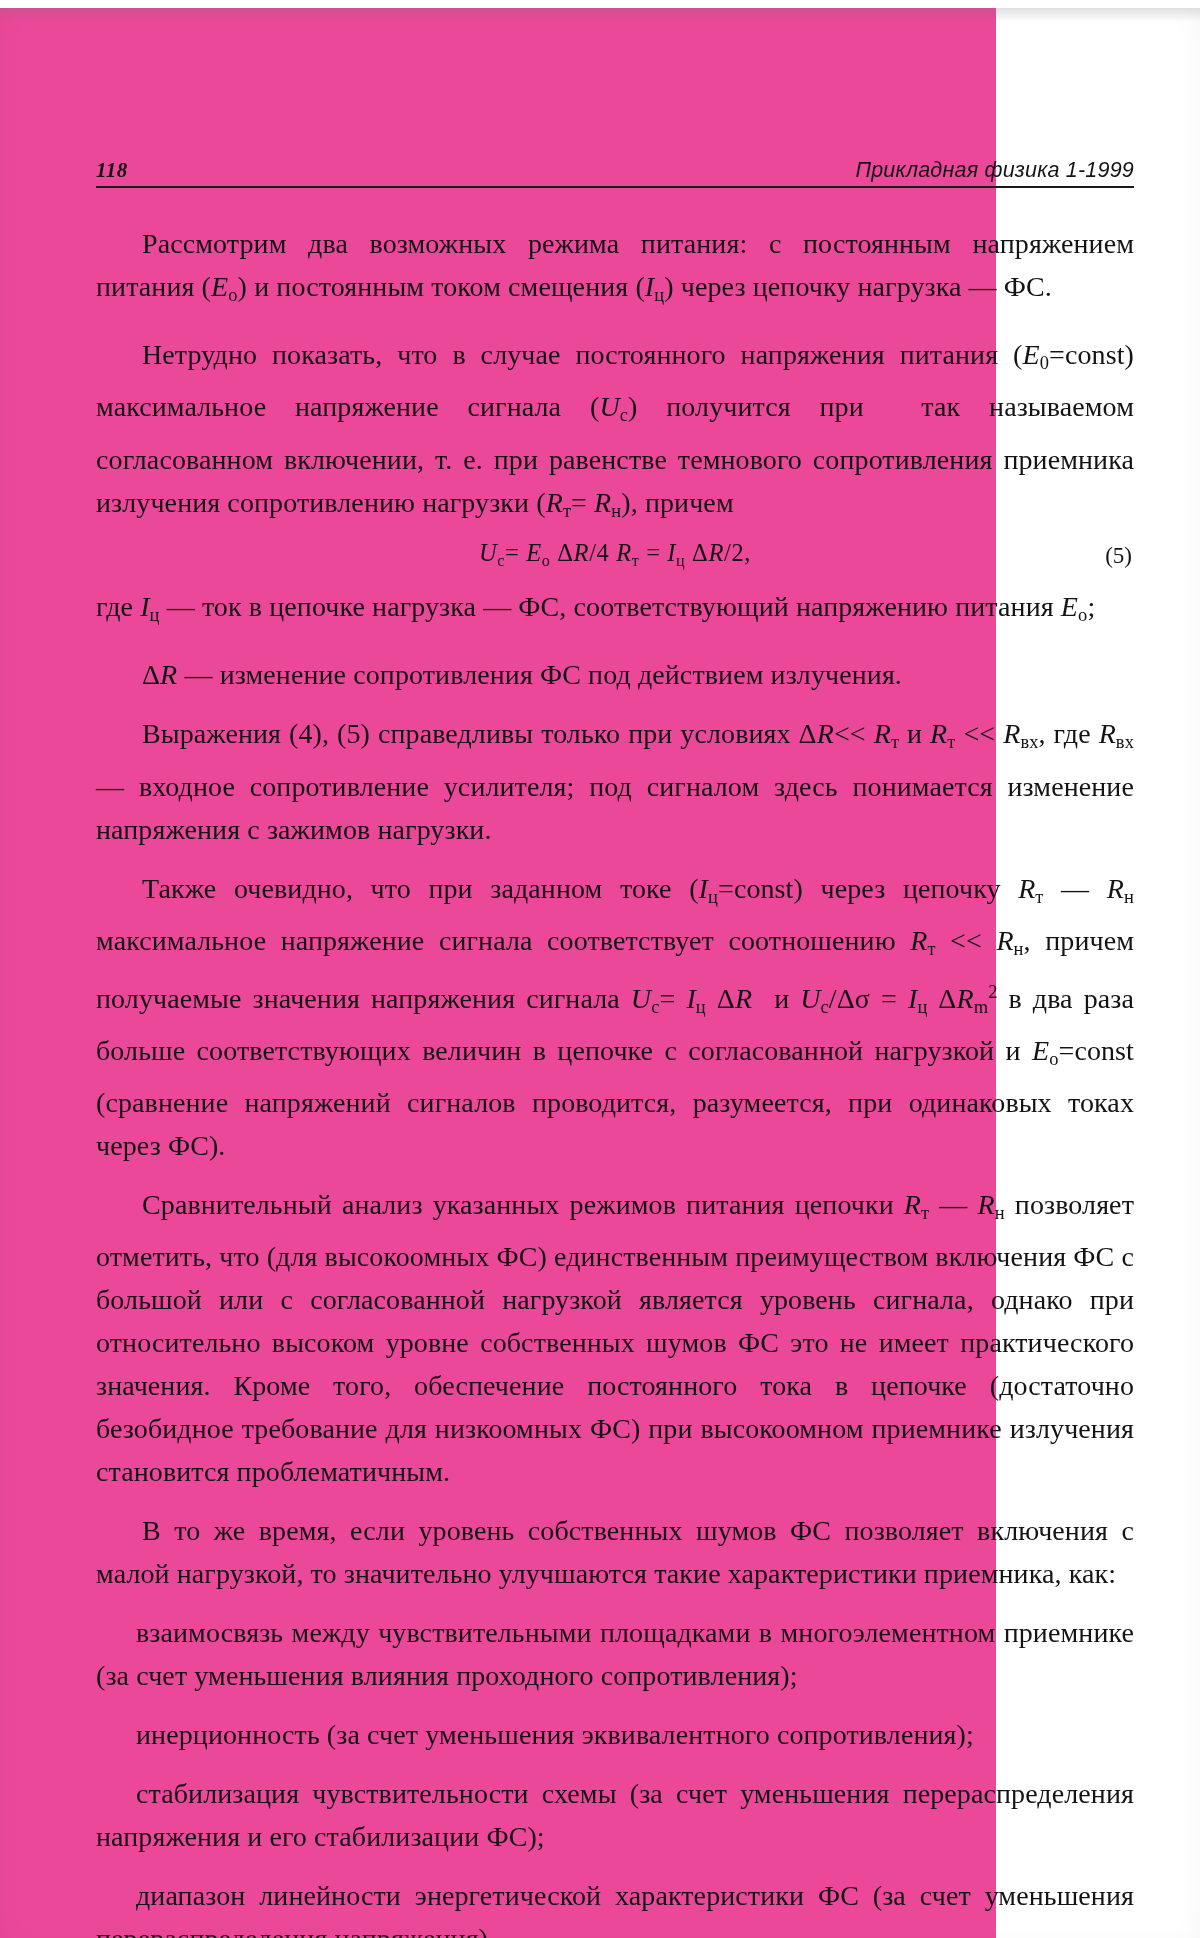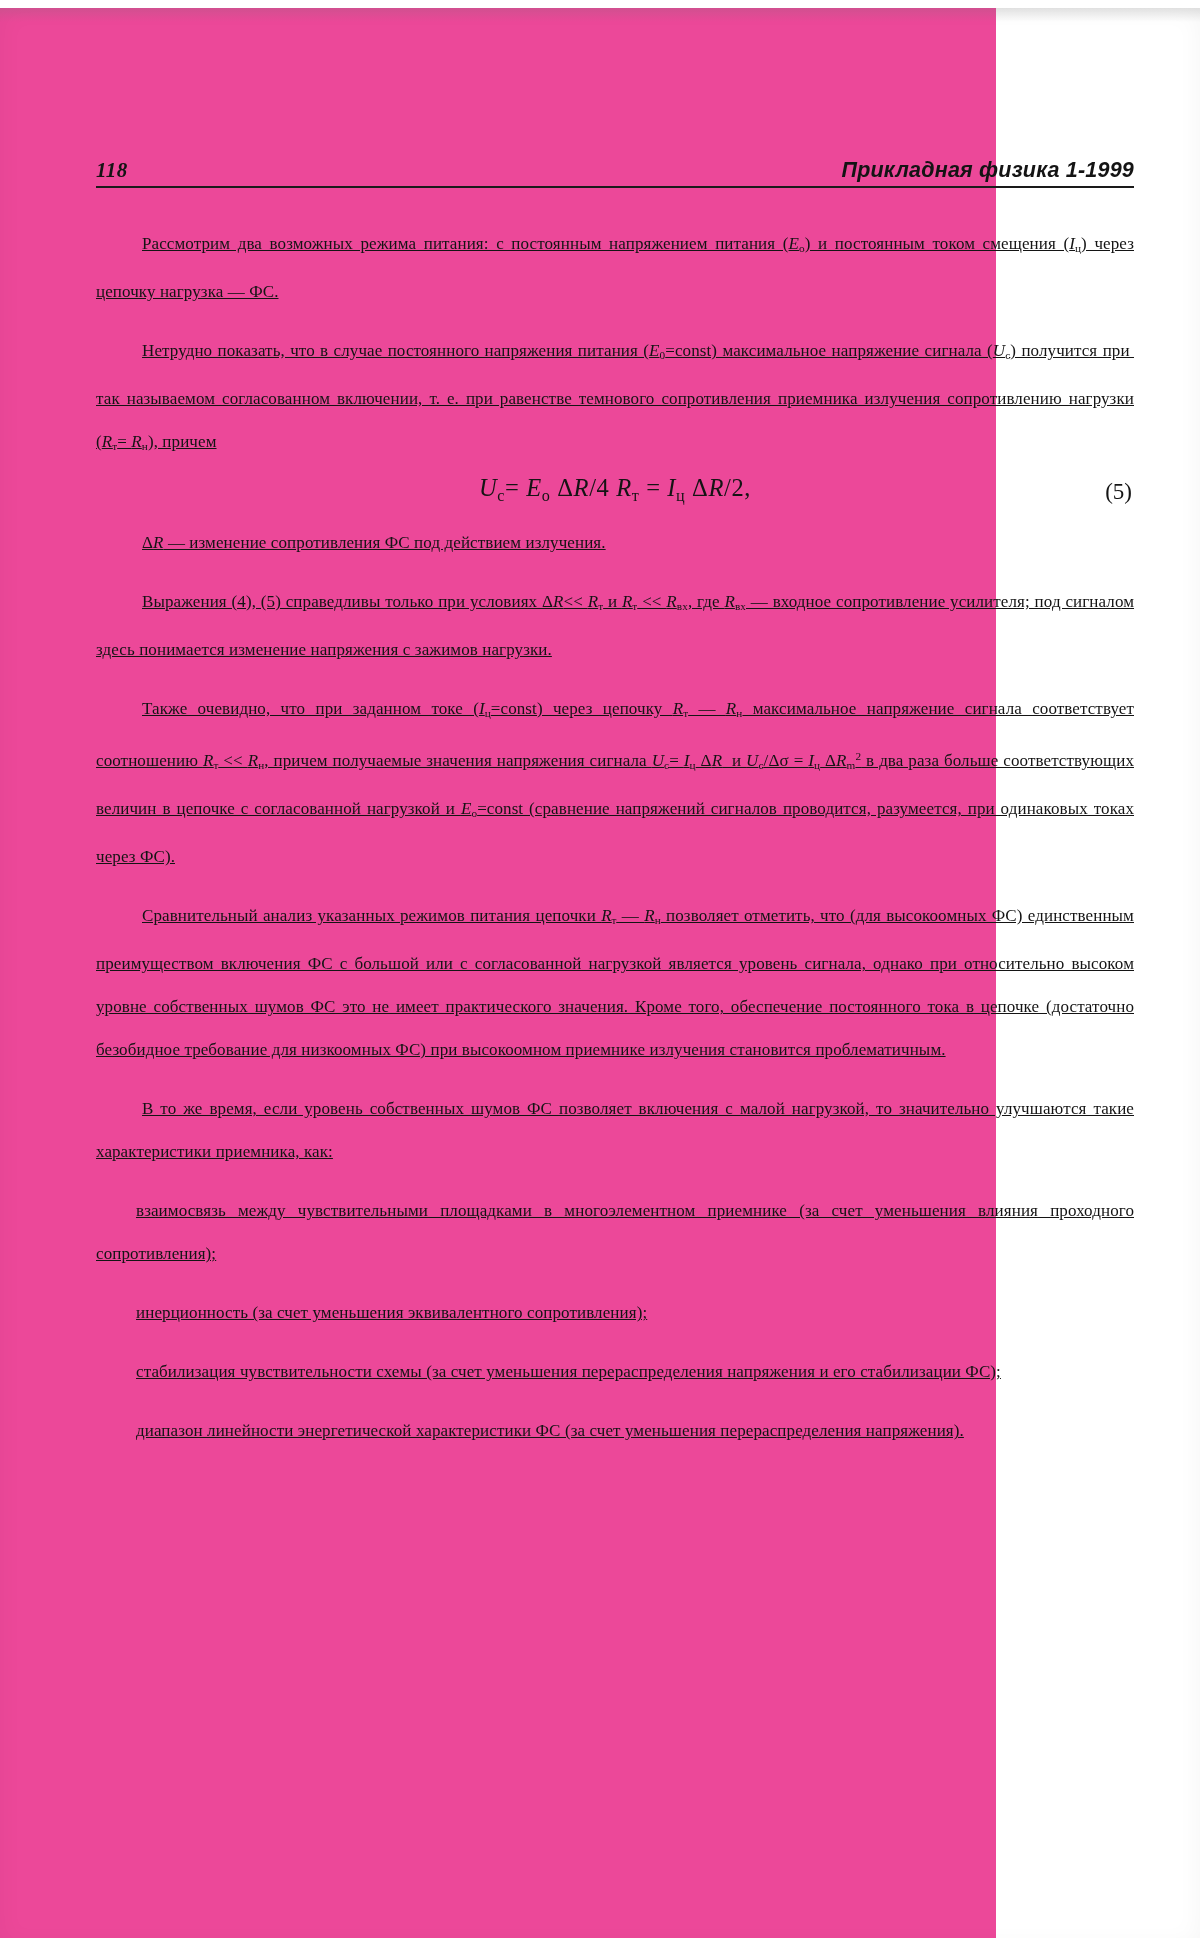--- a/index.html
+++ b/index.html
@@ -56,33 +56,32 @@
   .folio {
     font-family: "Liberation Serif", serif;
     font-style: italic;
     font-weight: bold;
     font-size: 21px;
     letter-spacing: 0.5px;
   }
   .journal {
     font-family: "Liberation Sans", sans-serif;
     font-style: italic;
-    font-weight: bold;
+    font-weight: normal;
     font-size: 21.5px;
     letter-spacing: 0.2px;
   }
   
   p {
     margin: 16px 0 2px 0;
-    font-size: 17px;
+    font-size: 28px;
     line-height: 43px;
     text-align: justify;
     text-justify: inter-word;
     letter-spacing: 0.1px;
-    text-decoration: underline;
   }
   p.indent {
     text-indent: 46px;
   }
   p.noindent {
     text-indent: 0;
   }
   i, .it { font-style: italic; }
   sub {
     font-size: 0.66em;
@@ -136,20 +135,23 @@
       Нетрудно показать, что в случае постоянного напряжения питания (<i>E</i><sub>0</sub>=const) максимальное напряжение сигнала (<i>U</i><sub>с</sub>) получится при&nbsp; так называемом согласованном включении, т. е. при равенстве темнового сопротивления приемника излучения сопротивлению нагрузки (<i>R</i><sub>т</sub>= <i>R</i><sub>н</sub>), причем
     </p>
 
     <div class="eqline">
       <span class="eq-body">
         <i>U</i><sub>с</sub>= <i>E</i><sub>о</sub> Δ<i>R</i>/4 <i>R</i><sub>т</sub> = <i>I</i><sub>ц</sub> Δ<i>R</i>/2,
       </span>
       <span class="eq-num">(5)</span>
     </div>
 
+    <p class="noindent">
+      где <i>I</i><sub>ц</sub> — ток в цепочке нагрузка — ФС, соответствующий напряжению питания <i>E</i><sub>о</sub>;
+    </p>
 
     <p class="indent">
       Δ<i>R</i> — изменение сопротивления ФС под действием излучения.
     </p>
 
 
     <p class="indent">
       Выражения (4), (5) справедливы только при условиях Δ<i>R</i>&lt;&lt; <i>R</i><sub>т</sub> и <i>R</i><sub>т</sub> &lt;&lt; <i>R</i><sub>вх</sub>, где <i>R</i><sub>вх</sub> — входное сопротивление усилителя; под сигналом здесь понимается изменение напряжения с зажимов нагрузки.
     </p>
 

